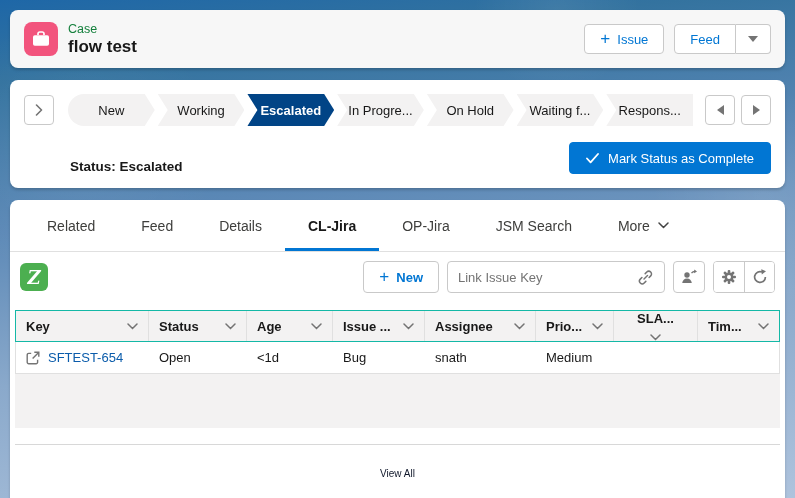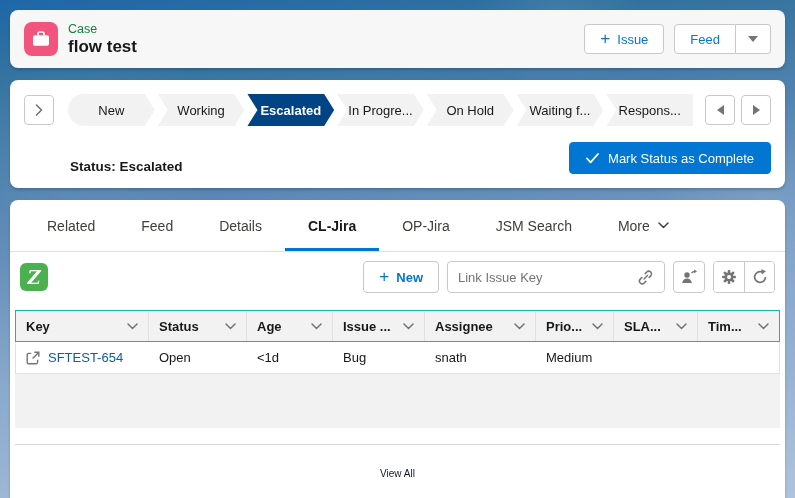--- a/index.html
+++ b/index.html
@@ -82,21 +82,21 @@
 
   
   .tbl { margin:8px 5px 0; font-size:13px; }
   .thead { display:flex; background:#f3f2f2; border:1px solid #14b8a6; height:32px; }
   .th { display:flex; align-items:center; justify-content:space-between; padding:0 10px;
         font-weight:700; color:#181818; border-right:1px solid #e0e0e0; cursor:pointer; }
   .th:last-child { border-right:none; }
   .trow { display:flex; height:32px; background:#fff; border:1px solid #e0e0e0; border-top:none; }
   .td { display:flex; align-items:center; padding:0 10px; gap:8px; color:#181818; }
   .c0{width:133px;} .c1{width:98px;} .c2{width:86px;} .c3{width:92px;}
-  .c4{width:111px;} .c5{width:78px;} .c6{width:84px;} .c7{flex:1;}
+  .c4{width:111px;} .c5{width:78px;} .c6{width:84px;flex-direction:column;} .c7{flex:1;}
   .key-link { color:#0B5CAB; text-decoration:none; cursor:pointer; }
   .tbl-empty { height:54px; background:#f3f2f2; margin:0 5px; }
   .tbl-footer { margin:16px 5px 0; border-top:1px solid #d8d8d8; text-align:center; padding-top:18px; }
   .view-all { color:#0f172a; font-size:10px; text-decoration:none; cursor:pointer; }
 
   svg { display:block; }
 </style>
 </head>
 <body>
 

